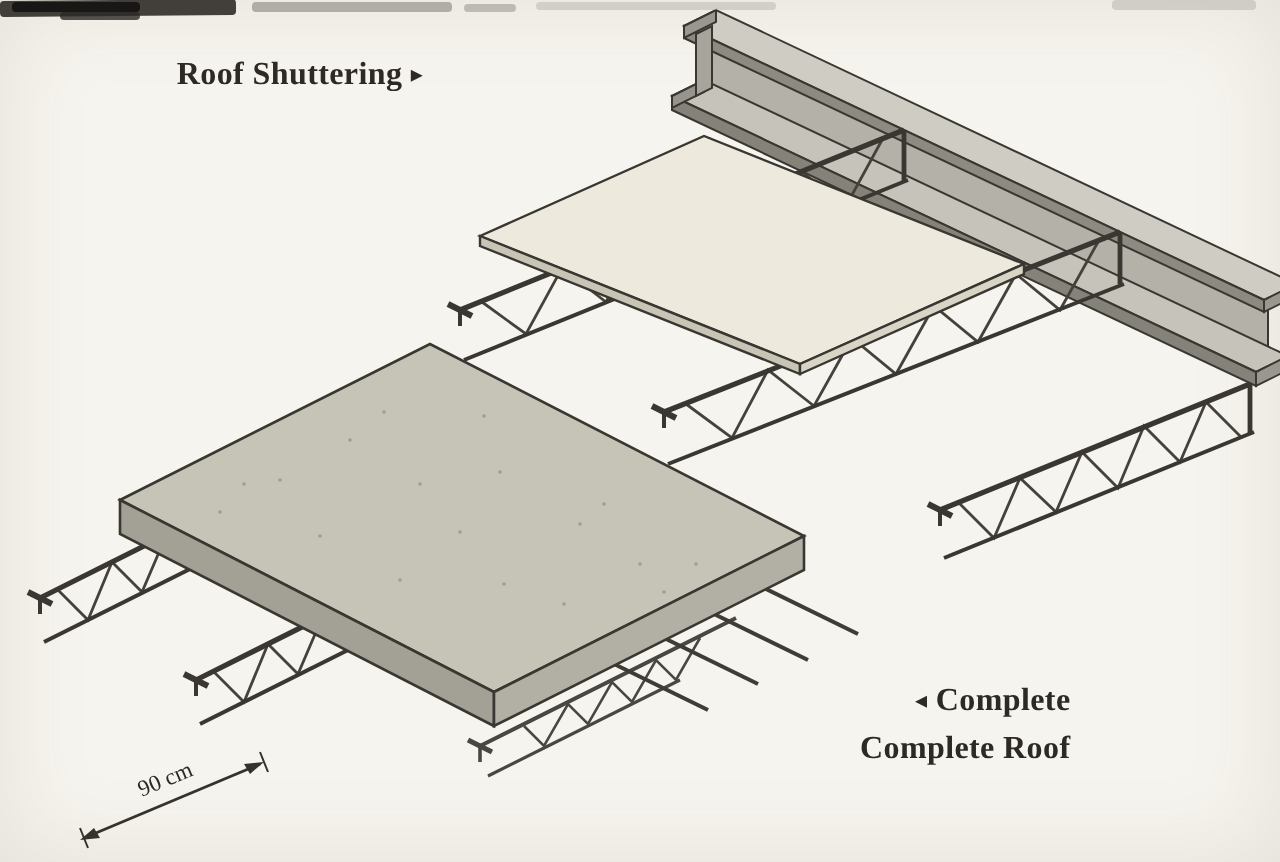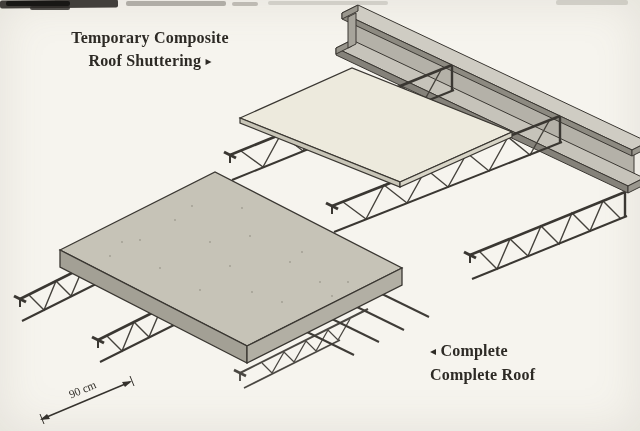--- a/index.html
+++ b/index.html
@@ -6,21 +6,21 @@
   html,body{margin:0;padding:0;}
   .page{
     position:relative;width:640px;height:431px;overflow:hidden;
     background:#f6f4ee;
     box-shadow:inset 0 0 46px rgba(120,110,90,.14);
     font-family:"Liberation Serif","DejaVu Serif",serif;color:#2d2a25;
   }
   svg.illustration{position:absolute;left:0;top:0;}
   .label{position:absolute;font-weight:600;letter-spacing:.2px;}
   .label-shuttering{left:44px;top:26px;width:212px;text-align:center;font-size:16px;line-height:1.45;}
-  .label-complete{left:430px;top:339px;font-size:16px;line-height:1.5;text-align:left;}
+  .label-complete{left:430px;top:339px;font-size:16px;line-height:1.5;text-align:right;}
   .ptr{font-size:12px;position:relative;top:-1px;font-family:"DejaVu Sans",sans-serif;}
   .smudge{position:absolute;border-radius:2px;}
 </style>
 </head>
 <body>
 
 <div class="page">
 
   <svg class="illustration" width="640" height="431" viewBox="0 0 640 431">
 
@@ -140,23 +140,20 @@
   <div class="smudge" style="left:0;top:0;width:118px;height:8px;background:#33302c;opacity:.92;transform:rotate(-0.5deg);"></div>
   <div class="smudge" style="left:6px;top:1px;width:64px;height:5px;background:#141312;opacity:.9;"></div>
   <div class="smudge" style="left:30px;top:6px;width:40px;height:4px;background:#2a2825;opacity:.8;"></div>
   <div class="smudge" style="left:126px;top:1px;width:100px;height:5px;background:#7d7a72;opacity:.55;"></div>
   <div class="smudge" style="left:232px;top:2px;width:26px;height:4px;background:#8d8a82;opacity:.5;"></div>
   <div class="smudge" style="left:268px;top:1px;width:120px;height:4px;background:#b0ada4;opacity:.45;"></div>
   <div class="smudge" style="left:556px;top:0;width:72px;height:5px;background:#a5a299;opacity:.4;"></div>
 
   <div class="label label-shuttering">
     <div>
-      <span>Temporary Composite</span>
-    </div>
-    <div>
       <span>Roof Shuttering</span>
       <span class="ptr">▸</span>
     </div>
   </div>
 
   <div class="label label-complete">
     <div>
       <span class="ptr">◂</span>
       <span>Complete</span>
     </div>

